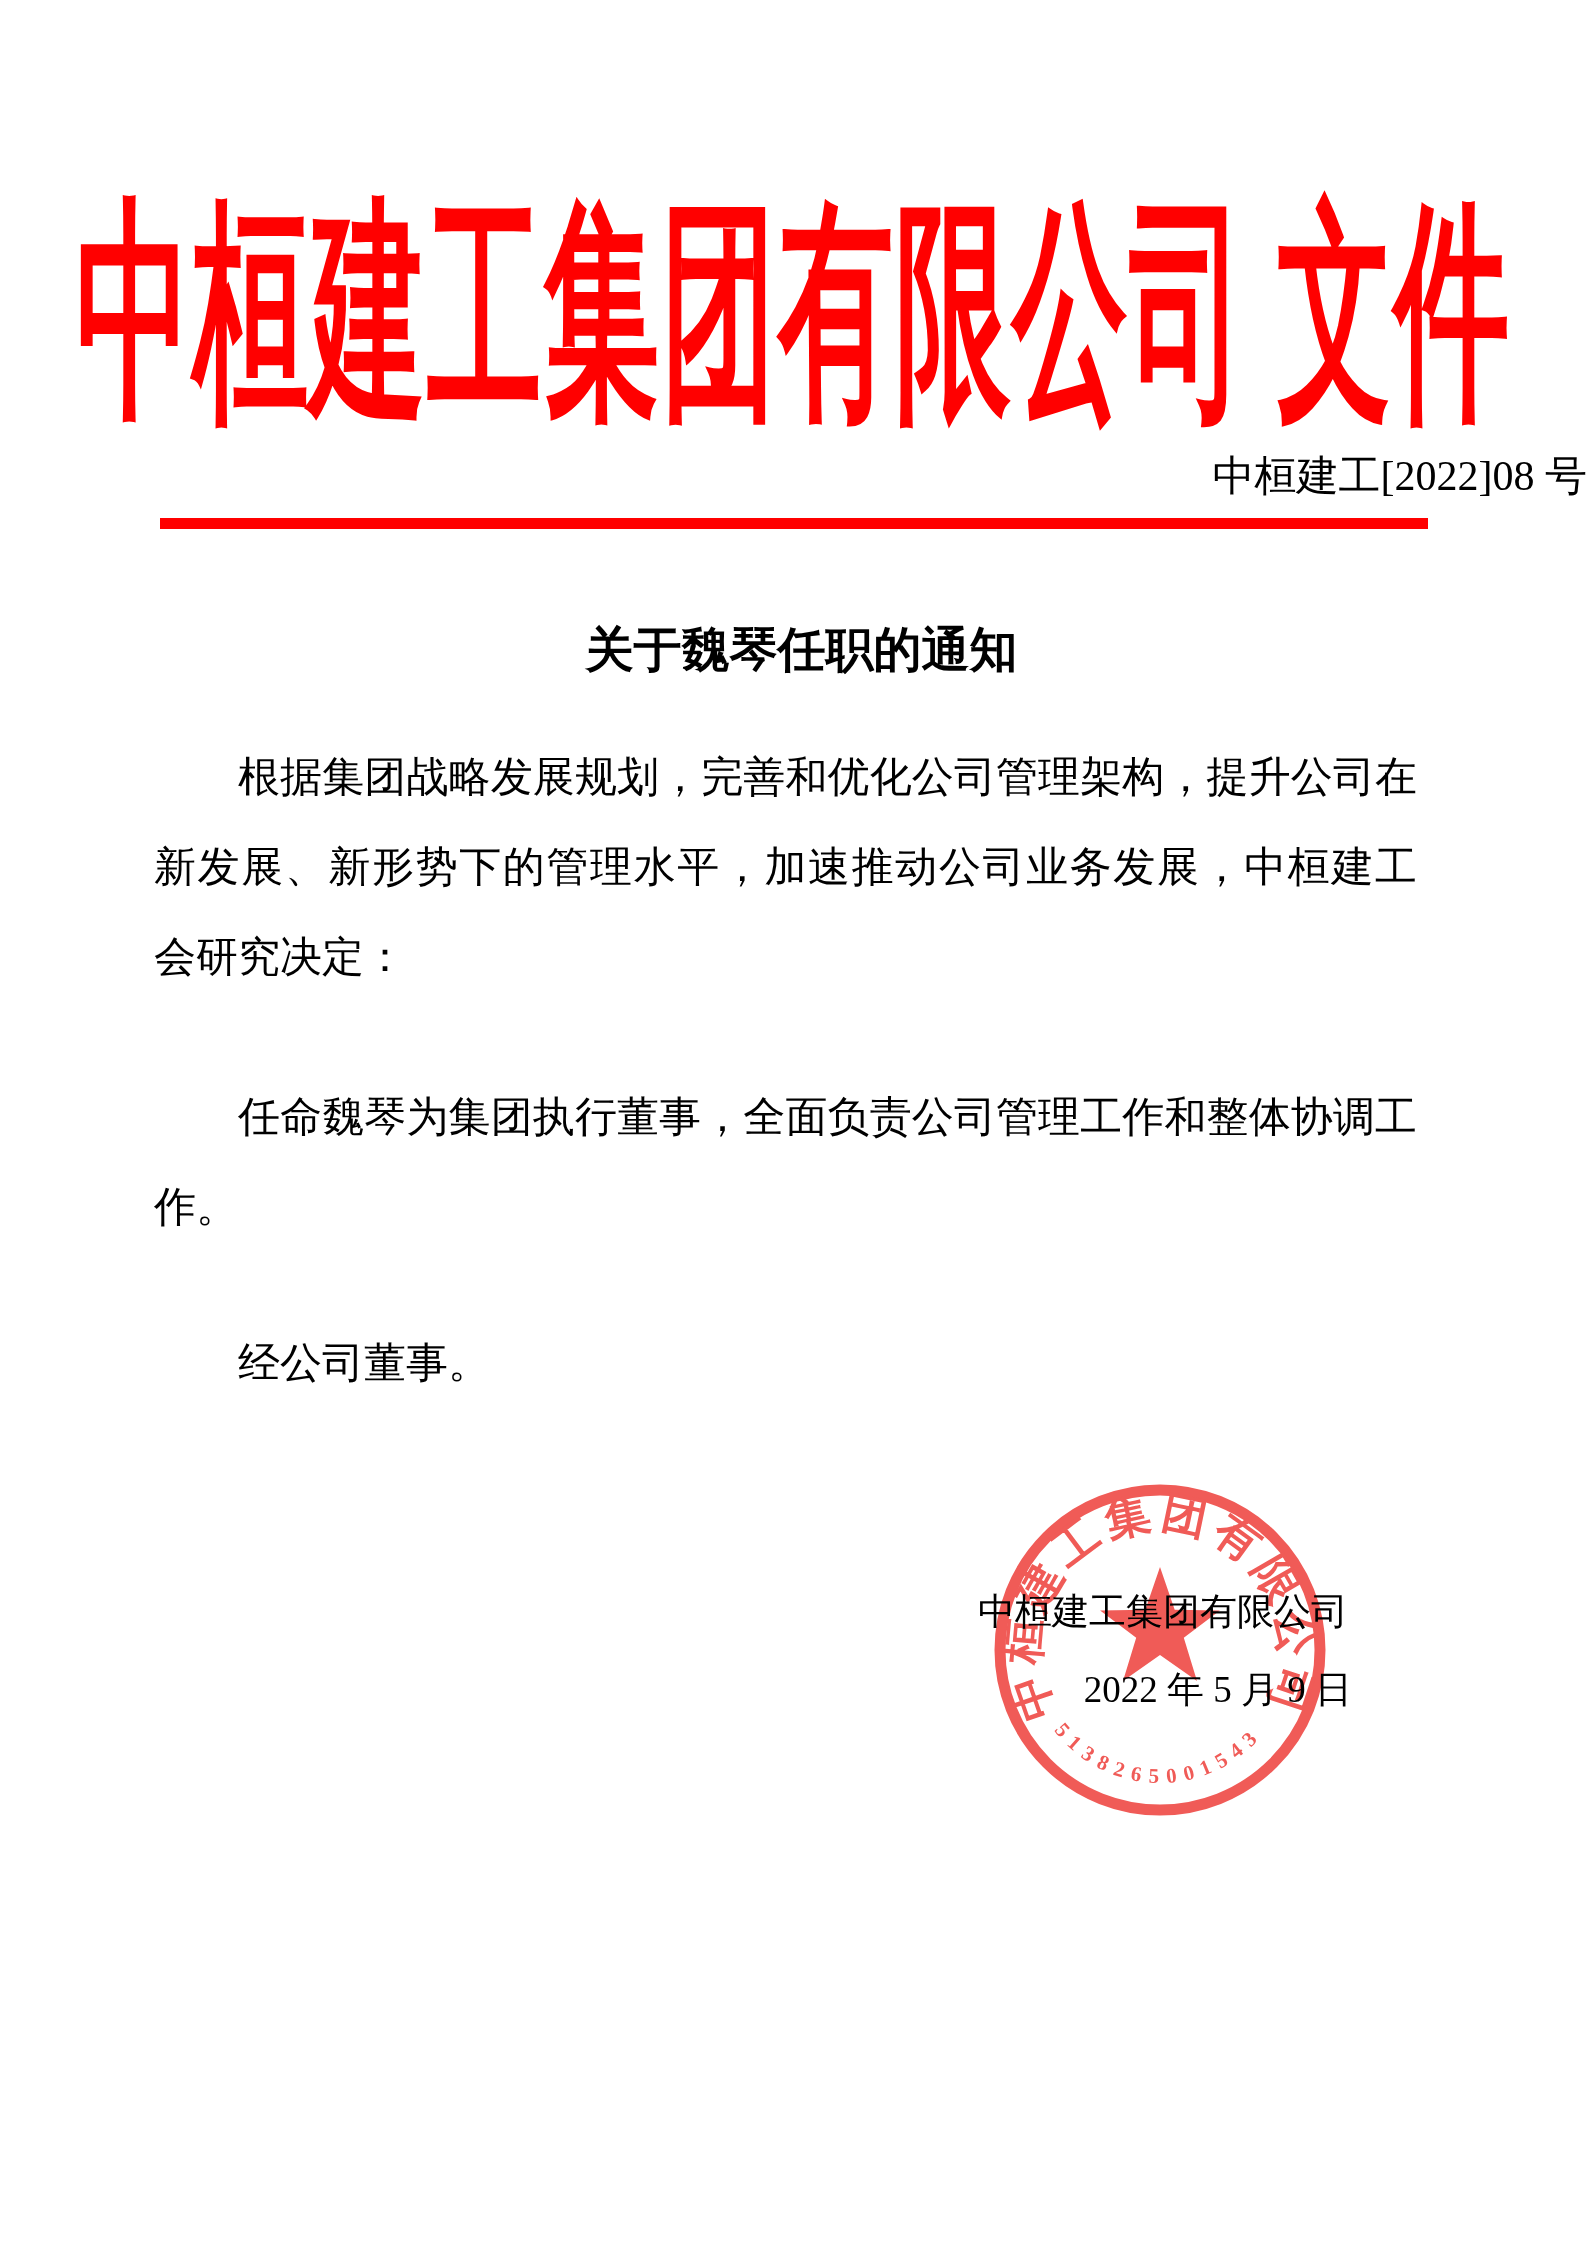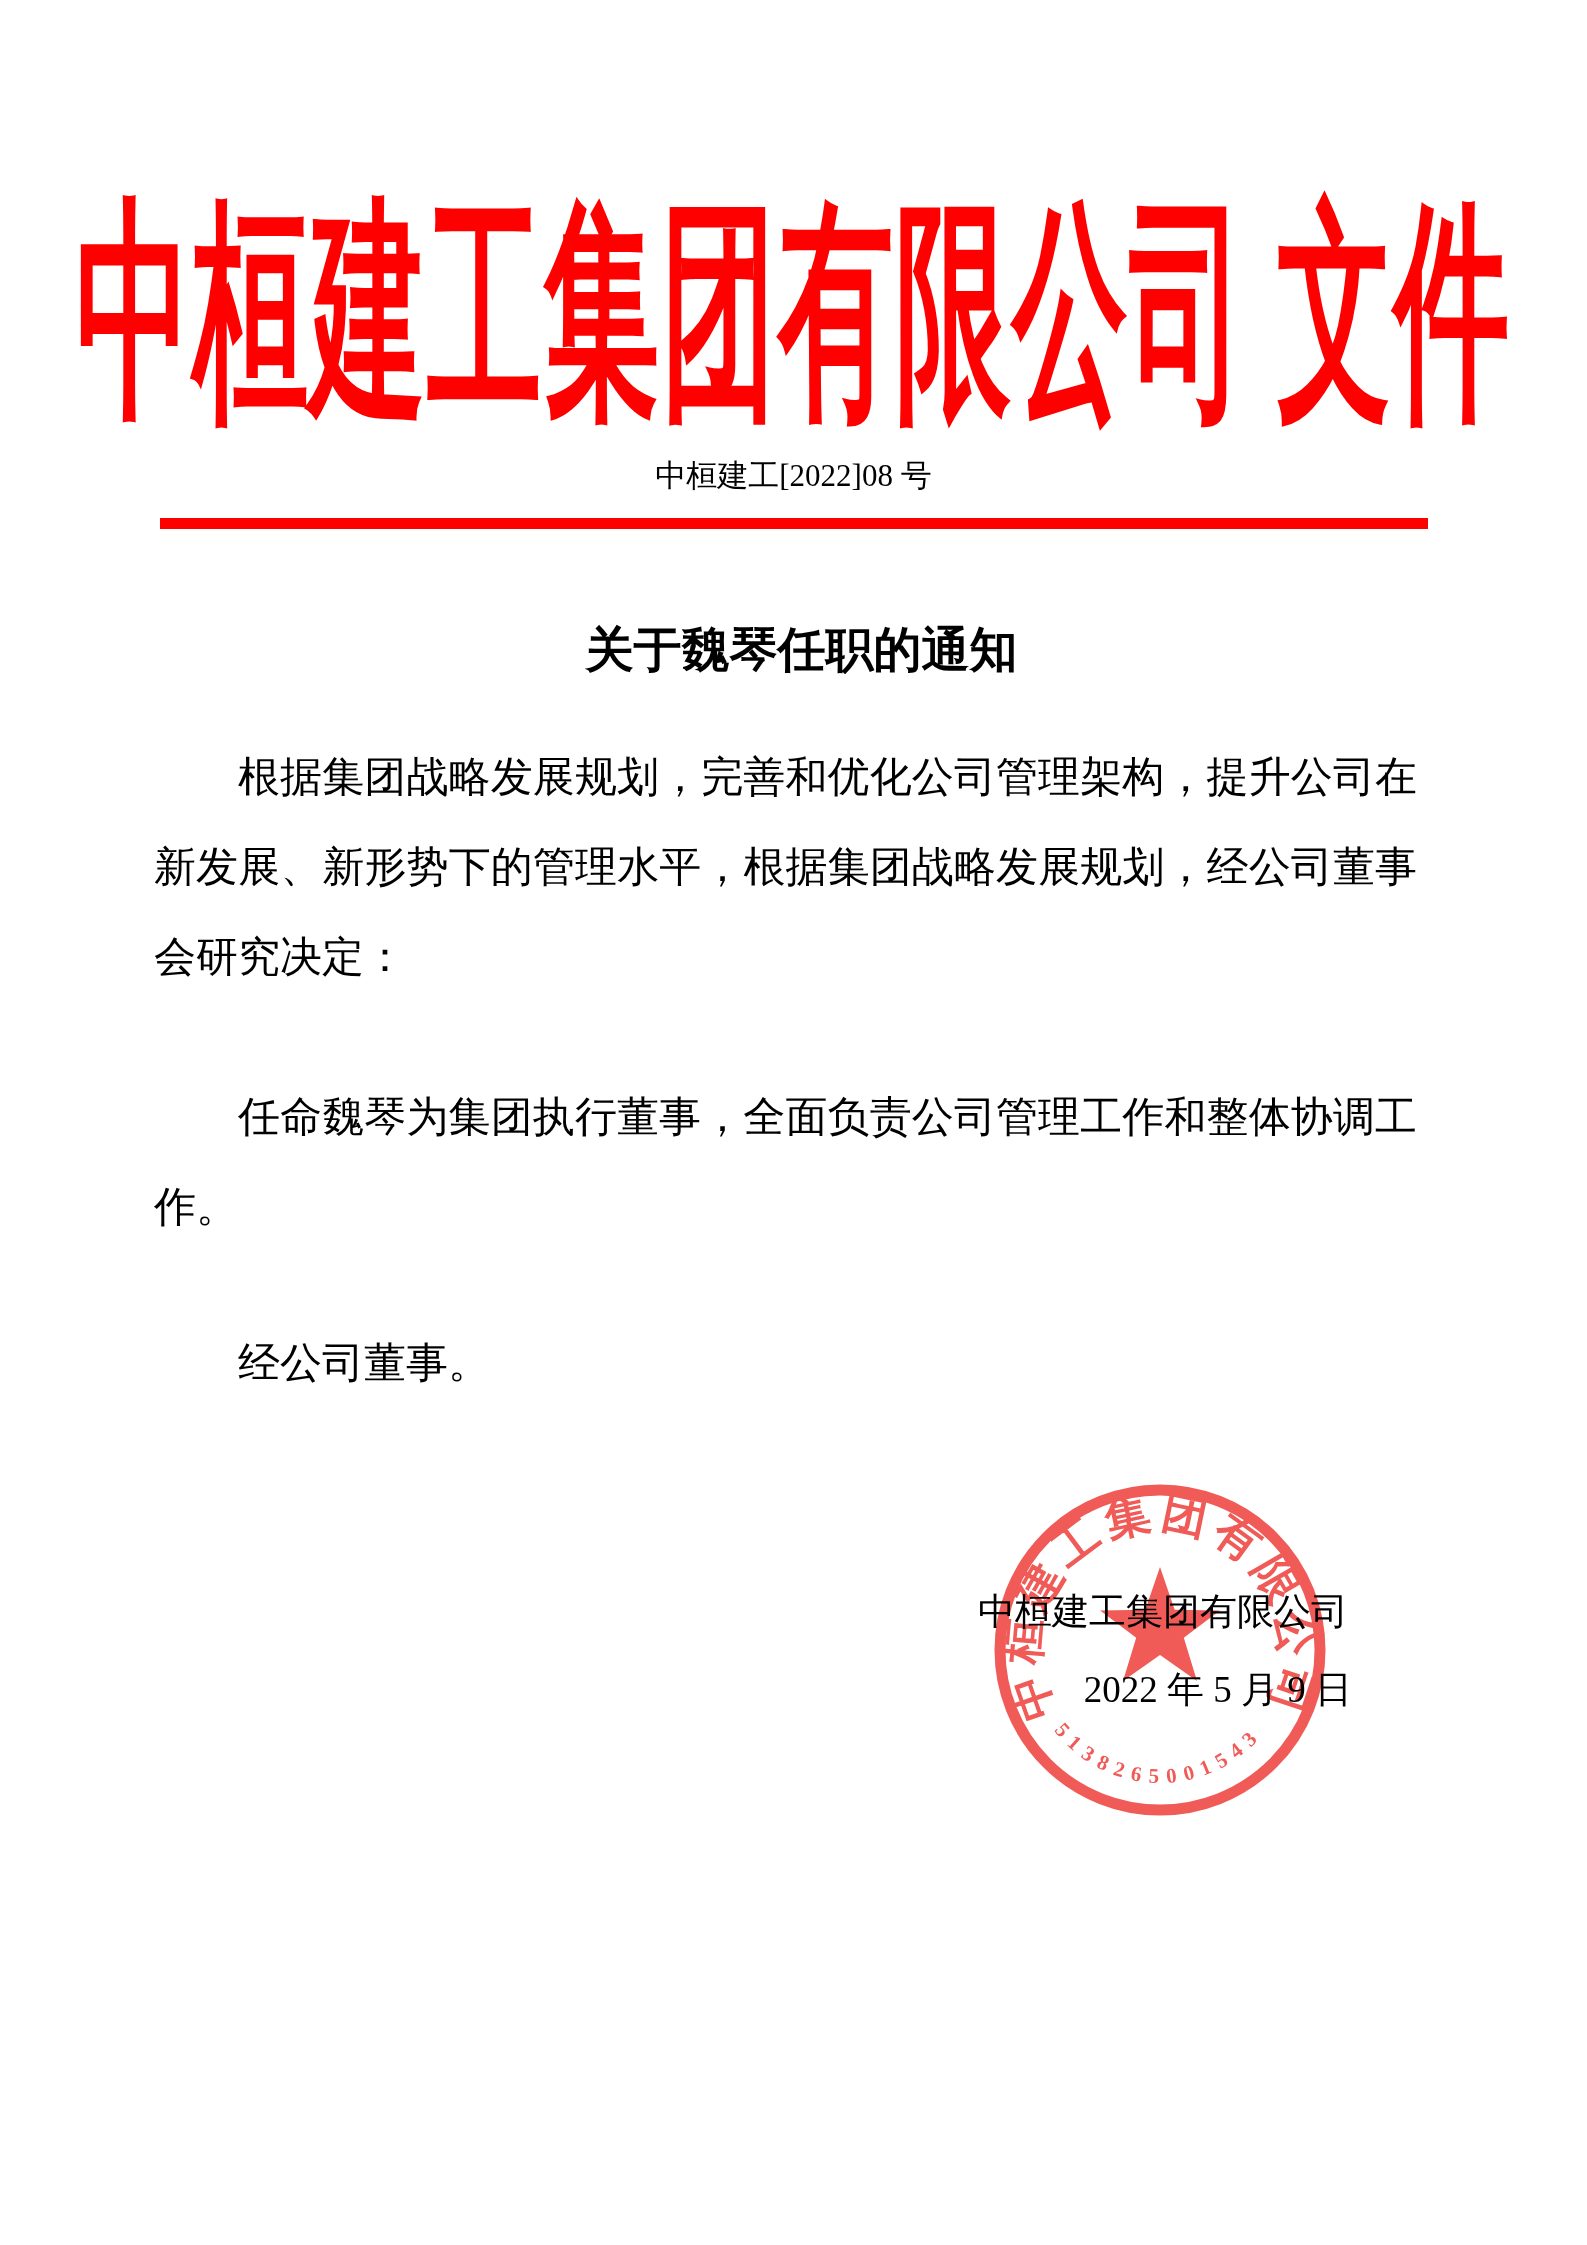--- a/index.html
+++ b/index.html
@@ -18,22 +18,22 @@
     font-weight:bold;
     font-size:115px;
     line-height:115px;
     letter-spacing:2px;
     transform:scaleY(2.05);
     transform-origin:50% 0;
     white-space:nowrap;
   }
   .doc-number{
     position:absolute;left:0;right:0;top:450px;
-    text-align:center;
-    font-size:31px;
+    text-align:right;
+    font-size:42px;
     line-height:52px;
   }
   .red-divider{
     position:absolute;left:160px;top:518px;
     width:1268px;height:11px;
     background:#ff0000;
   }
   .doc-title{
     position:absolute;left:16px;right:0;top:620px;
     text-align:center;
@@ -95,21 +95,21 @@
   <div class="red-header">中桓建工集团有限公司 文件</div>
 
   <div class="doc-number">中桓建工[2022]08 号</div>
 
   <div class="red-divider"></div>
 
   <div class="doc-title">关于魏琴任职的通知</div>
 
   <div class="para p1">
     <div class="line just indent">根据集团战略发展规划，完善和优化公司管理架构，提升公司在</div>
-    <div class="line just">新发展、新形势下的管理水平，根据集团战略发展规划，经公司董事</div>
+    <div class="line just">新发展、新形势下的管理水平，加速推动公司业务发展，中桓建工</div>
     <div class="line">会研究决定：</div>
   </div>
 
   <div class="para p2">
     <div class="line just indent">任命魏琴为集团执行董事，全面负责公司管理工作和整体协调工</div>
     <div class="line">作。</div>
   </div>
 
   <div class="para p3">
     <div class="line indent">经公司董事。</div>

